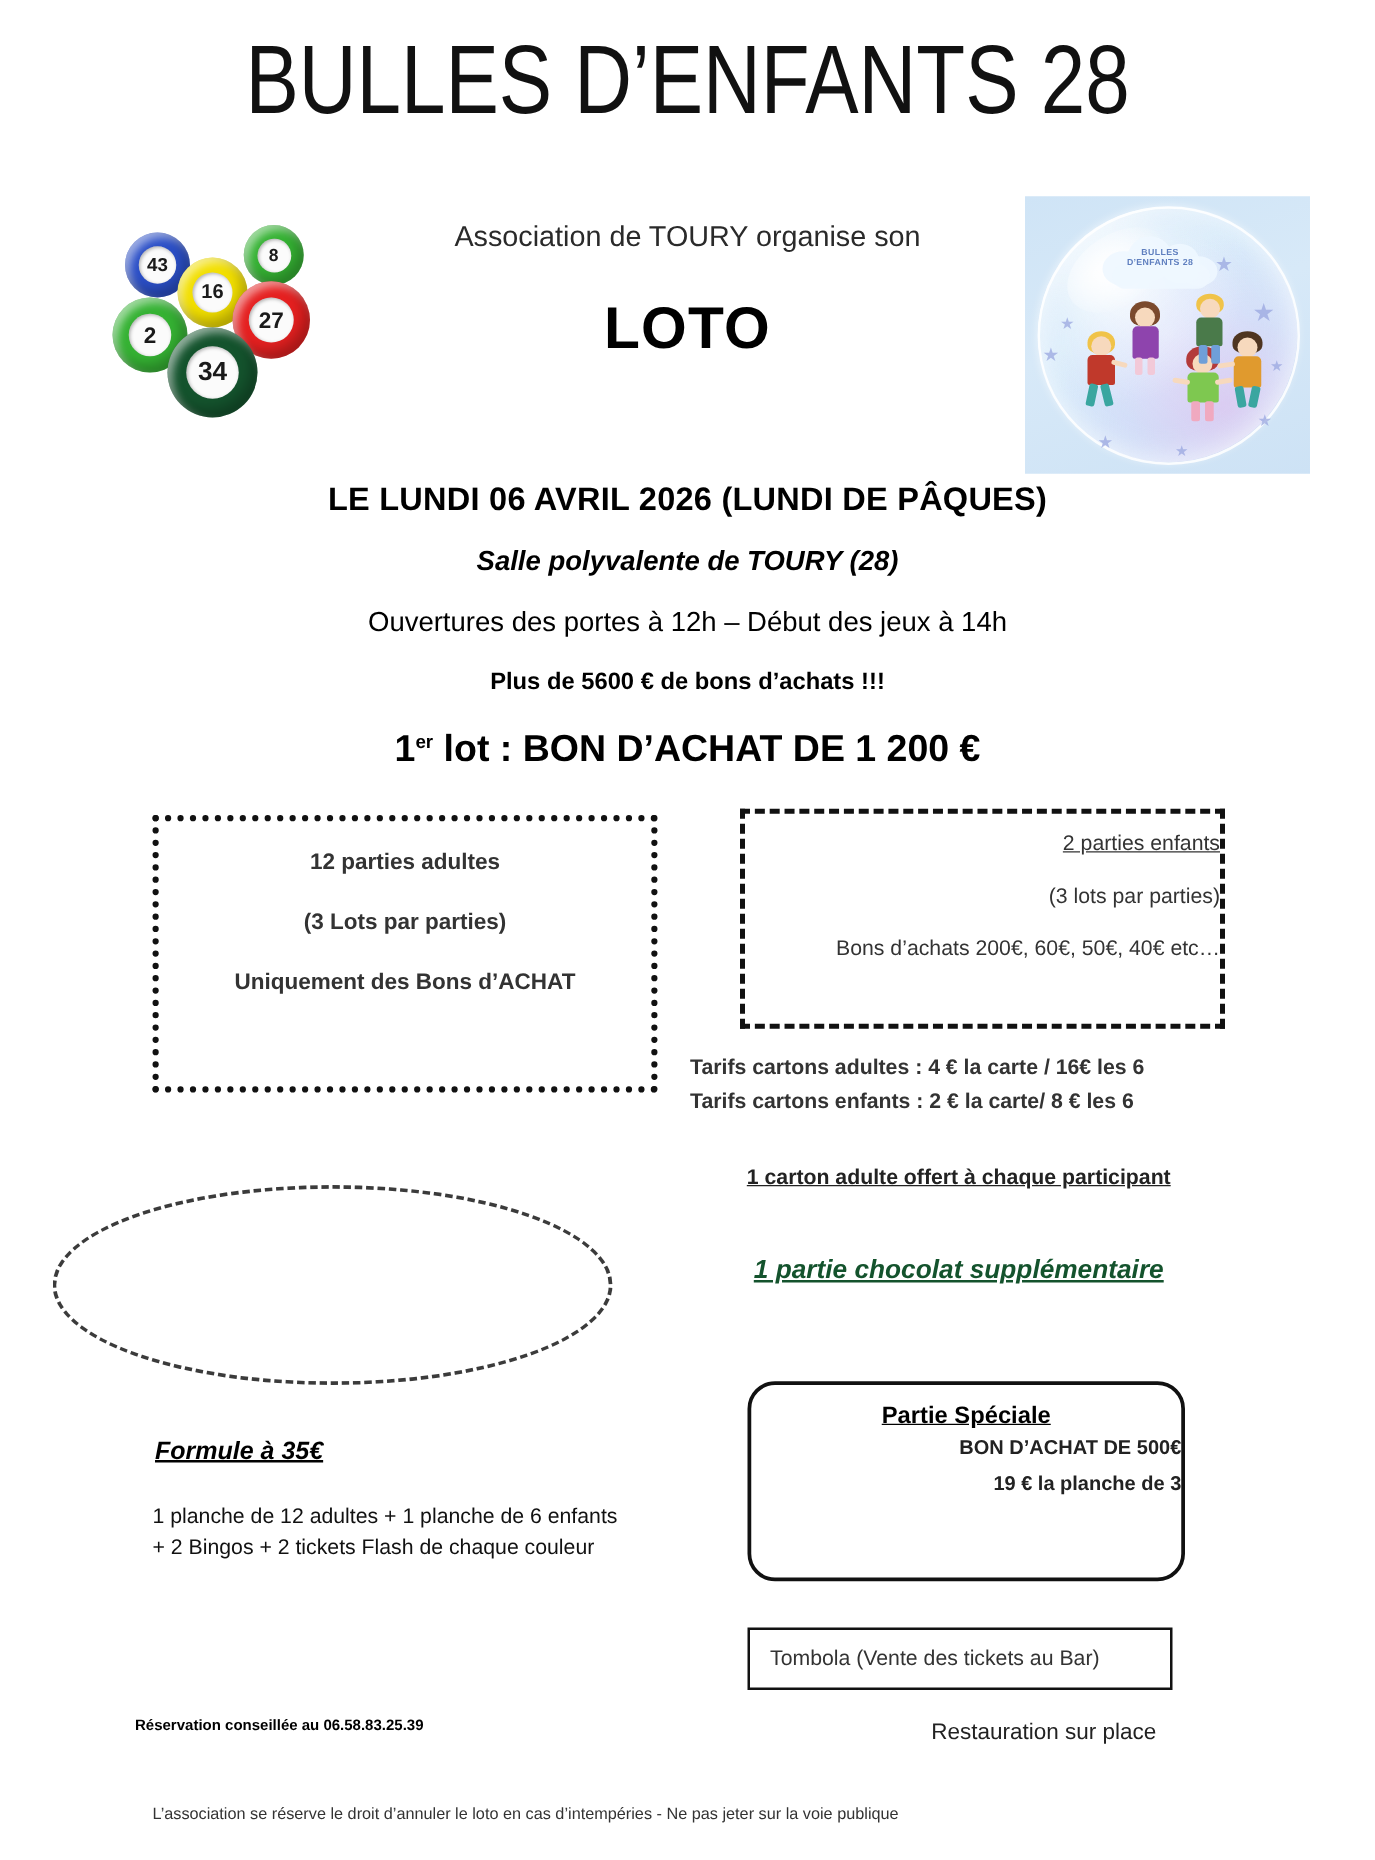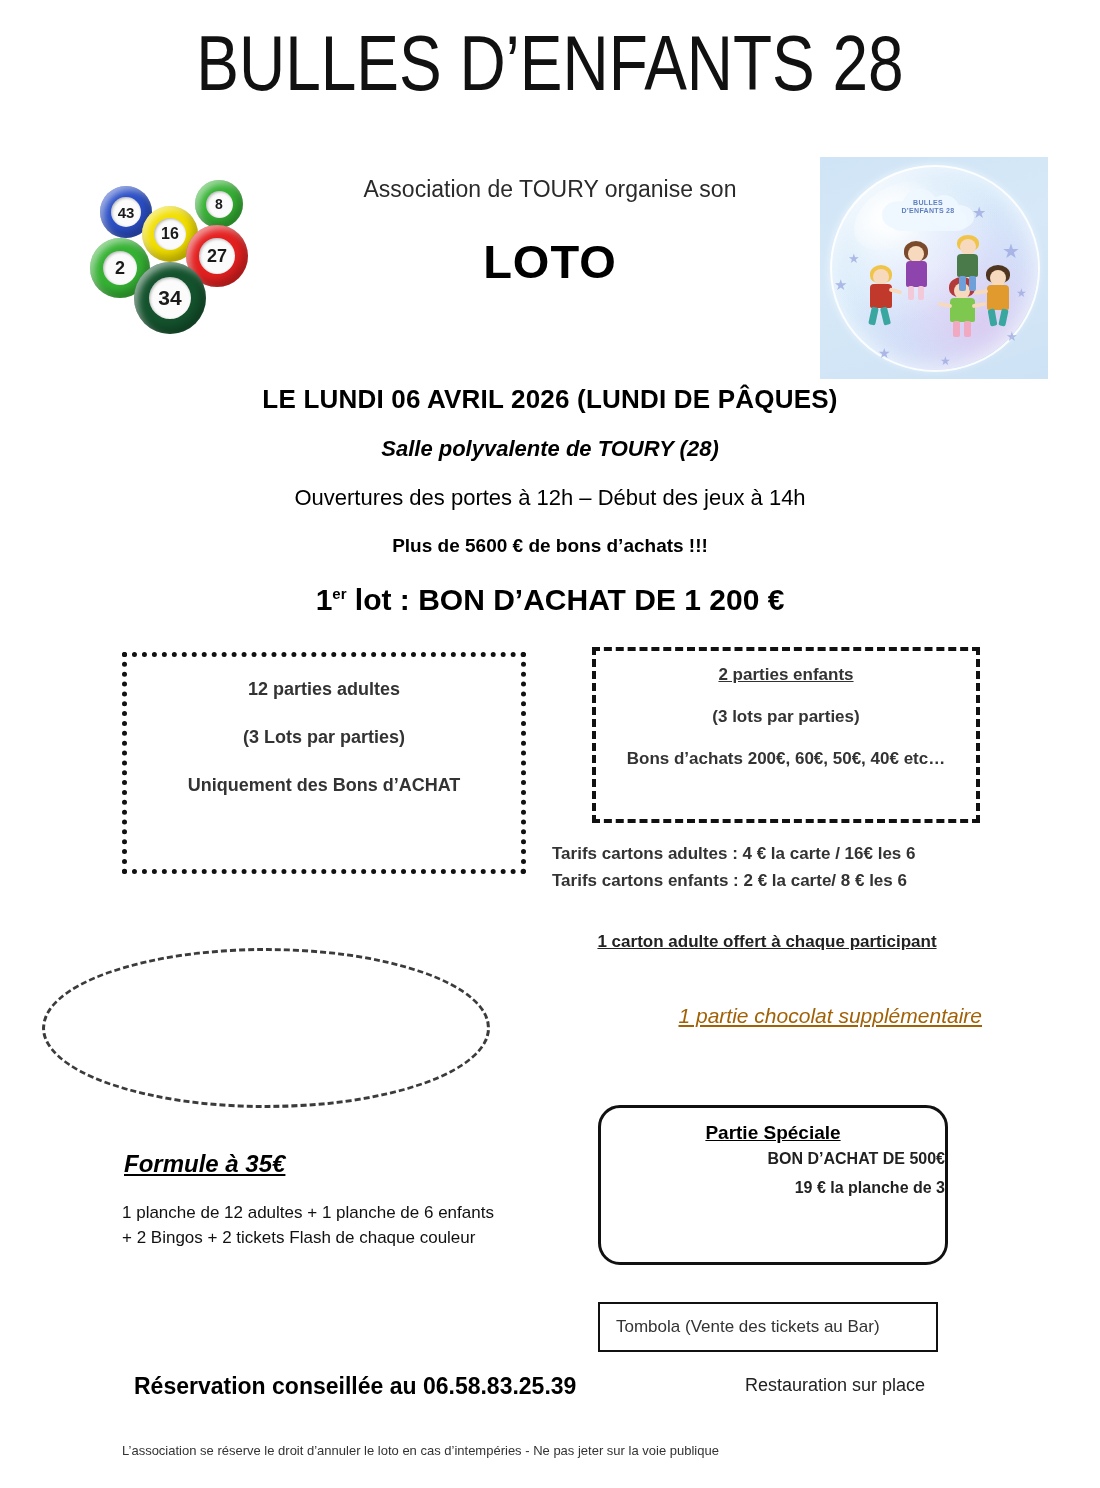--- a/index.html
+++ b/index.html
@@ -141,21 +141,21 @@
     padding-top: 22px;
   }
   .box-adultes .row { text-align:center; font-size:18px; font-weight:bold; color:#333; margin-bottom:27px; }
 
   .box-enfants {
     position:absolute; left:592px; top:647px; width:388px; height:176px;
     border: 4px dashed #111;
     box-sizing: border-box;
     padding-top: 14px;
   }
-  .box-enfants .row { text-align:center; font-size:17px; font-weight:bold; color:#333; margin-bottom:22px; }
+  .box-enfants .row { text-align:right; font-size:17px; font-weight:normal; color:#333; margin-bottom:22px; }
   .box-enfants .row.u { text-decoration: underline; }
 
   .tarifs {
     position:absolute; left:552px; top:840px; width:430px;
     font-size:17px; font-weight:bold; color:#333; line-height:27px;
   }
 
   
   .ellipse {
     position:absolute; left:42px; top:948px; width:448px; height:160px;
@@ -171,61 +171,61 @@
   .ellipse-text .gap { height:10px; }
 
   
   .carton-offert {
     position:absolute; left:552px; top:932px; width:430px;
     text-align:center; font-size:17px; font-weight:bold; color:#222;
     text-decoration: underline;
   }
   .chocolat {
     position:absolute; left:552px; top:1004px; width:430px;
-    text-align:right; font-size:21px; font-weight:normal; font-style:italic; color:#a16207;
+    text-align:center; font-size:21px; font-weight:bold; font-style:italic; color:#14532d;
     text-decoration: underline;
   }
 
   
   .partie-speciale {
     position:absolute; left:598px; top:1105px; width:350px; height:160px;
     border: 3px solid #111;
     border-radius: 22px;
     box-sizing:border-box;
     padding-top: 14px;
   }
   .partie-speciale .ps-title {
     text-align:center; font-size:19px; font-weight:bold; text-decoration:underline; 
   }
   .partie-speciale .ps-row { text-align:right; font-size:16px; font-weight:bold; color:#222; line-height:29px; }
 
   
   .formule-title {
     position:absolute; left:124px; top:1150px;
-    font-size:24px; font-weight:bold; font-style:italic; text-decoration:underline;
+    font-size:20px; font-weight:bold; font-style:italic; text-decoration:underline;
   }
   .formule-body {
     position:absolute; left:122px; top:1200px; width:480px;
     font-size:17px; font-weight:normal; line-height:25px; color:#111;
   }
 
   
   .tombola {
     position:absolute; left:598px; top:1302px; width:340px; height:50px;
     border:2px solid #111;
     box-sizing:border-box;
     display:flex; align-items:center;
     padding-left:16px;
     font-size:17px; color:#333;
   }
 
   
   .reservation {
-    position:absolute; left:134px; top:1373px;
-    font-size:23px; font-weight:bold;
+    position:absolute; left:108px; top:1373px;
+    font-size:12px; font-weight:bold;
   }
   .restauration {
     position:absolute; left:745px; top:1375px;
     font-size:18px; color:#222;
   }
   .disclaimer {
     position:absolute; left:122px; top:1443px; width:860px;
     font-size:13px; color:#333;
   }
 </style>

